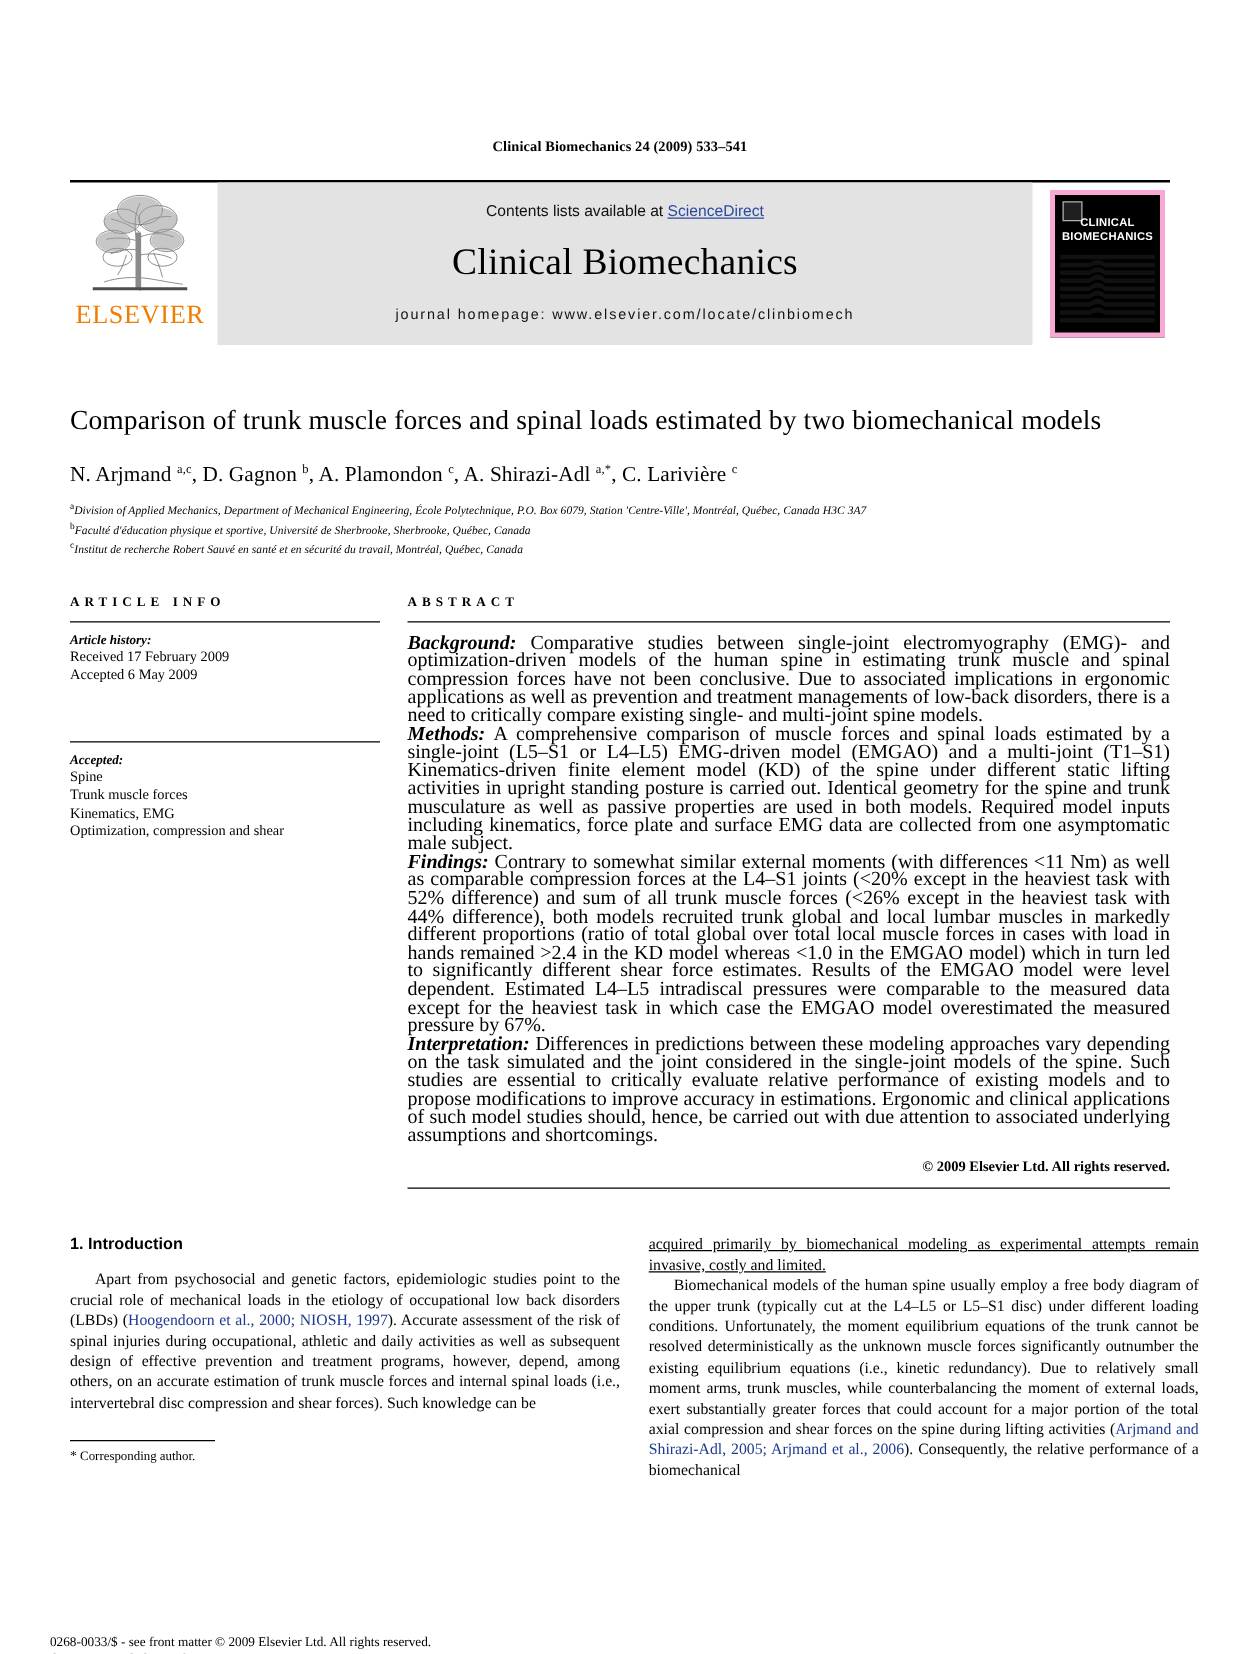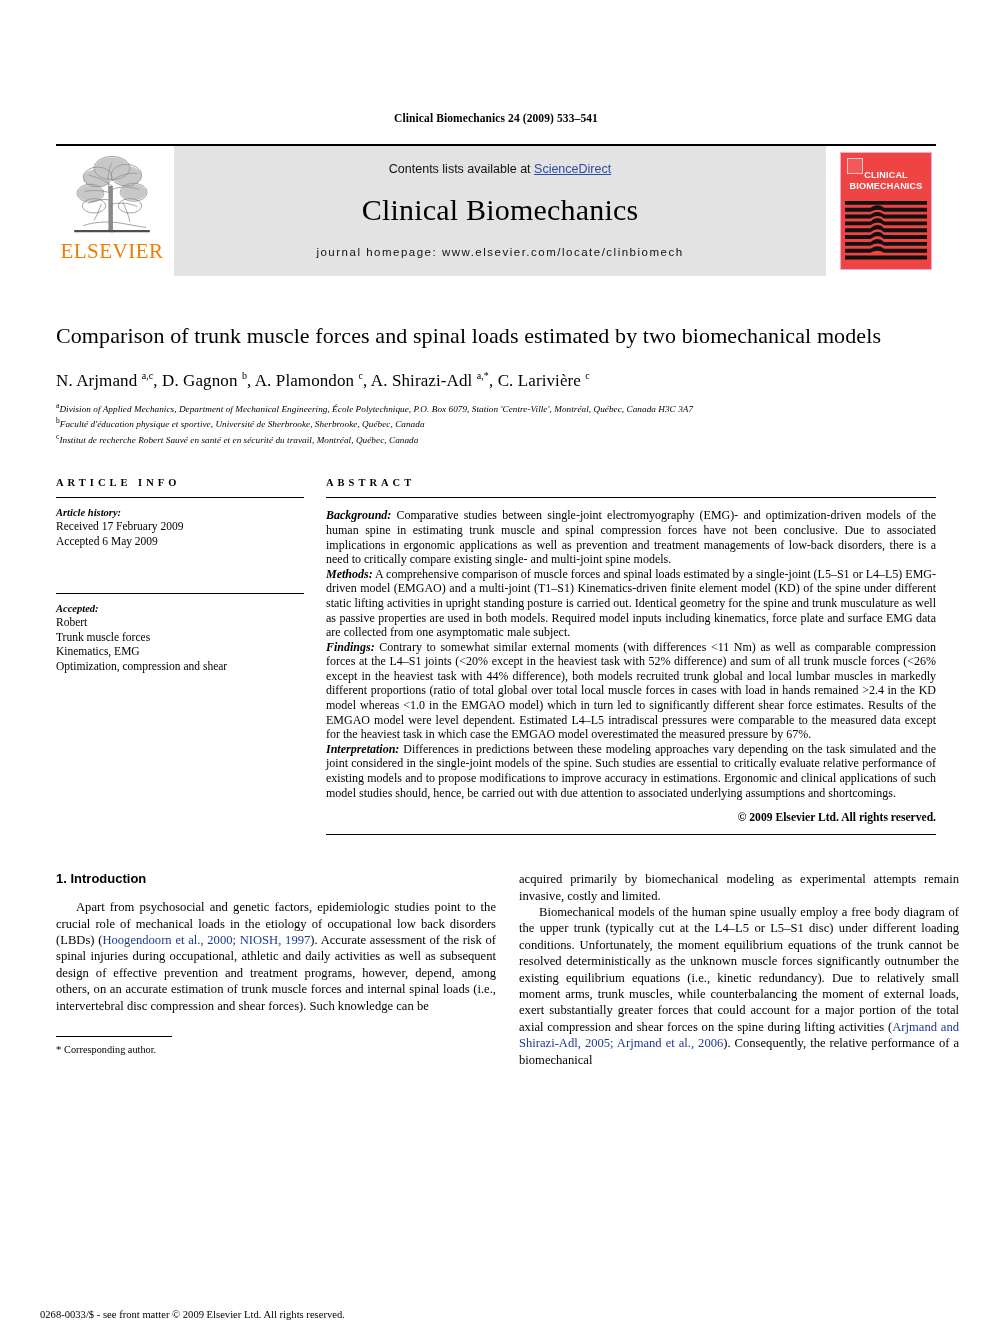--- a/index.html
+++ b/index.html
@@ -96,22 +96,22 @@
   .banner-right {
     width: 100px;
     flex: 0 0 100px;
     display: flex;
     align-items: center;
     justify-content: center;
   }
   .cover {
     width: 92px;
     height: 118px;
-    background: #ef4444;
-    border: 1px solid #f9a8d4;
+    background: #000000;
+    border: 4px solid #f9a8d4;
     position: relative;
     box-sizing: border-box;
     overflow: hidden;
   }
   .cover-mark {
     position: absolute;
     left: 6px; top: 5px;
     width: 14px; height: 14px;
     border: 1px solid rgba(255,255,255,.65);
     background: rgba(255,255,255,.12);
@@ -174,21 +174,21 @@
     font-style: italic;
     font-weight: bold;
     font-size: 10.5px;
     margin-bottom: 1px;
   }
   .info-line { font-size: 11.5px; line-height: 14.5px; }
   .kw-rule { margin-top: 45px; border-top: 1.3px solid #000; }
 
   .abs-body { margin-top: 10px; }
   .abs-para {
-    font-size: 12px;
+    font-size: 16px;
     line-height: 14.6px;
     text-align: justify;
     margin: 0 0 0 0;
   }
   .abs-para em { font-style: italic; font-weight: 600; }
   .copyright {
     font-size: 11.6px;
     text-align: right;
     margin-top: 11px;
     font-weight: bold;
@@ -208,21 +208,21 @@
     font-size: 13px;
     margin: 0 0 13px;
   }
   .body-para {
     font-size: 12.6px;
     line-height: 16.4px;
     text-align: justify;
     text-indent: 20px;
     margin: 0 0 0;
   }
-  .body-para.noindent { text-indent: 0; }
+  .body-para.noindent { text-indent: 0; text-decoration: underline; }
   .cite { color: #1d3a8f; }
 
   .footnote-wrap { margin-top: 22px; }
   .fn-rule { width: 116px; border-top: 1px solid #000; margin-bottom: 6px; }
   .fn-line { font-size: 10.3px; line-height: 13.5px; padding-left: 12px; text-indent: -12px; }
   .fn-line .star { font-size: 11px; }
   .fn-line em { font-style: italic; }
   .mail { color: #1d3a8f; }
 
   .pub-footer {
@@ -334,21 +334,21 @@
       <div class="info-group">
         <div class="info-label">Article history:</div>
         <div class="info-line">Received 17 February 2009</div>
         <div class="info-line">Accepted 6 May 2009</div>
       </div>
 
       <div class="kw-rule"></div>
 
       <div class="info-group">
         <div class="info-label">Accepted:</div>
-        <div class="info-line">Robert</div>
+        <div class="info-line">Spine</div>
         <div class="info-line">Trunk muscle forces</div>
         <div class="info-line">Kinematics, EMG</div>
         <div class="info-line">Optimization, compression and shear</div>
       </div>
     </div>
 
     <div class="col-abs">
       <div class="sec-head">ABSTRACT</div>
       <div class="rule"></div>
 

